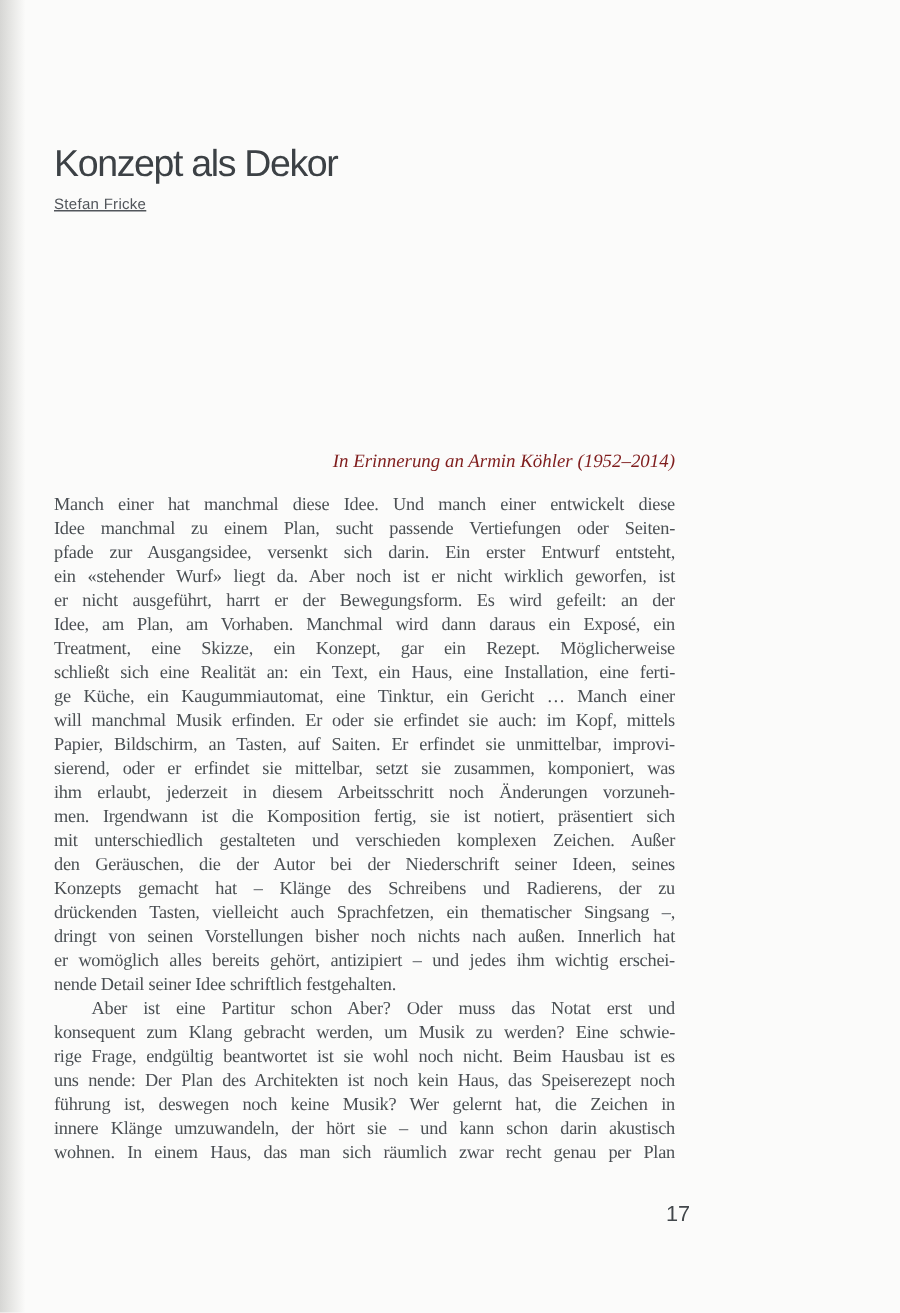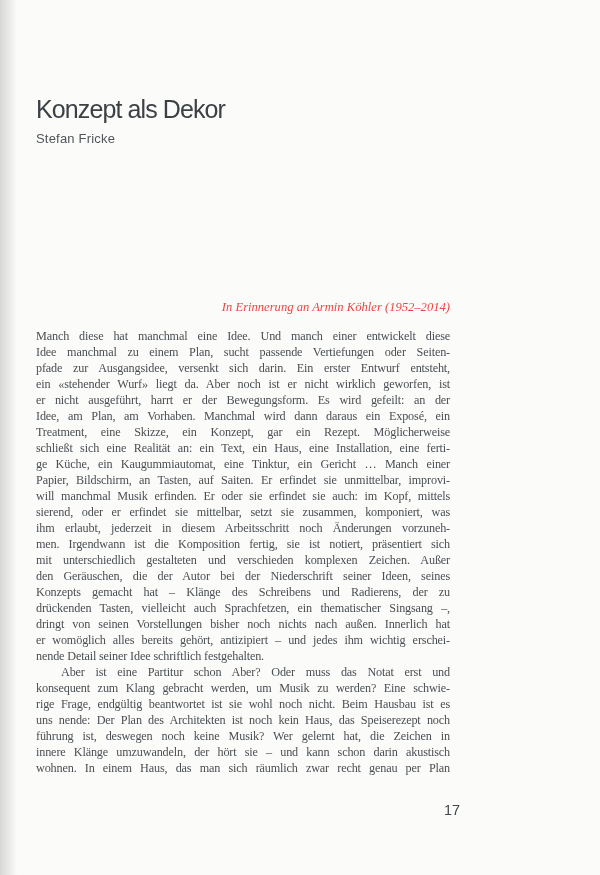--- a/index.html
+++ b/index.html
@@ -17,27 +17,27 @@
   }
   .title {
     position: absolute; left: 36px; top: 95px; margin: 0;
     font-family: "Liberation Sans", "DejaVu Sans", sans-serif;
     font-size: 25px; font-weight: 400; letter-spacing: -0.9px;
     color: #3c4145; white-space: nowrap;
   }
   .author {
     position: absolute; left: 36px; top: 131px;
     font-family: "Liberation Sans", "DejaVu Sans", sans-serif;
-    font-size: 13px; font-weight: 400; letter-spacing: 0.2px;
-    color: #51555a; white-space: nowrap;
+    font-size: 10px; font-weight: 400; letter-spacing: 0.2px;
+    color: #51555a; white-space: nowrap; text-decoration: underline;
   }
   .dedication {
     position: absolute; right: 150px; top: 300px;
     font-style: italic; font-size: 12.6px;
-    color: #ef4444; white-space: nowrap;
+    color: #7f1d1d; white-space: nowrap;
   }
   .bodytext {
     position: absolute; left: 36px; top: 328px; width: 414px;
     font-size: 12.2px; line-height: 16px; letter-spacing: -0.15px;
     color: #4a4f53;
   }
   .line {
     height: 16px;
     text-align: justify;
     text-align-last: justify;
@@ -62,31 +62,31 @@
 
   <div class="gutter-shadow"></div>
 
   <h1 class="title">Konzept als Dekor</h1>
 
   <div class="author">Stefan Fricke</div>
 
   <div class="dedication">In Erinnerung an Armin Köhler (1952–2014)</div>
 
   <div class="bodytext">
-    <div class="line">Manch diese hat manchmal eine Idee. Und manch einer entwickelt diese</div>
+    <div class="line">Manch einer hat manchmal diese Idee. Und manch einer entwickelt diese</div>
     <div class="line">Idee manchmal zu einem Plan, sucht passende Vertiefungen oder Seiten-</div>
     <div class="line">pfade zur Ausgangsidee, versenkt sich darin. Ein erster Entwurf entsteht,</div>
     <div class="line">ein «stehender Wurf» liegt da. Aber noch ist er nicht wirklich geworfen, ist</div>
     <div class="line">er nicht ausgeführt, harrt er der Bewegungsform. Es wird gefeilt: an der</div>
     <div class="line">Idee, am Plan, am Vorhaben. Manchmal wird dann daraus ein Exposé, ein</div>
     <div class="line">Treatment, eine Skizze, ein Konzept, gar ein Rezept. Möglicherweise</div>
     <div class="line">schließt sich eine Realität an: ein Text, ein Haus, eine Installation, eine ferti-</div>
     <div class="line">ge Küche, ein Kaugummiautomat, eine Tinktur, ein Gericht … Manch einer</div>
+    <div class="line">will manchmal Musik erfinden. Er oder sie erfindet sie auch: im Kopf, mittels</div>
     <div class="line">Papier, Bildschirm, an Tasten, auf Saiten. Er erfindet sie unmittelbar, improvi-</div>
-    <div class="line">will manchmal Musik erfinden. Er oder sie erfindet sie auch: im Kopf, mittels</div>
     <div class="line">sierend, oder er erfindet sie mittelbar, setzt sie zusammen, komponiert, was</div>
     <div class="line">ihm erlaubt, jederzeit in diesem Arbeitsschritt noch Änderungen vorzuneh-</div>
     <div class="line">men. Irgendwann ist die Komposition fertig, sie ist notiert, präsentiert sich</div>
     <div class="line">mit unterschiedlich gestalteten und verschieden komplexen Zeichen. Außer</div>
     <div class="line">den Geräuschen, die der Autor bei der Niederschrift seiner Ideen, seines</div>
     <div class="line">Konzepts gemacht hat – Klänge des Schreibens und Radierens, der zu</div>
     <div class="line">drückenden Tasten, vielleicht auch Sprachfetzen, ein thematischer Singsang –,</div>
     <div class="line">dringt von seinen Vorstellungen bisher noch nichts nach außen. Innerlich hat</div>
     <div class="line">er womöglich alles bereits gehört, antizipiert – und jedes ihm wichtig erschei-</div>
     <div class="line para-end">nende Detail seiner Idee schriftlich festgehalten.</div>

